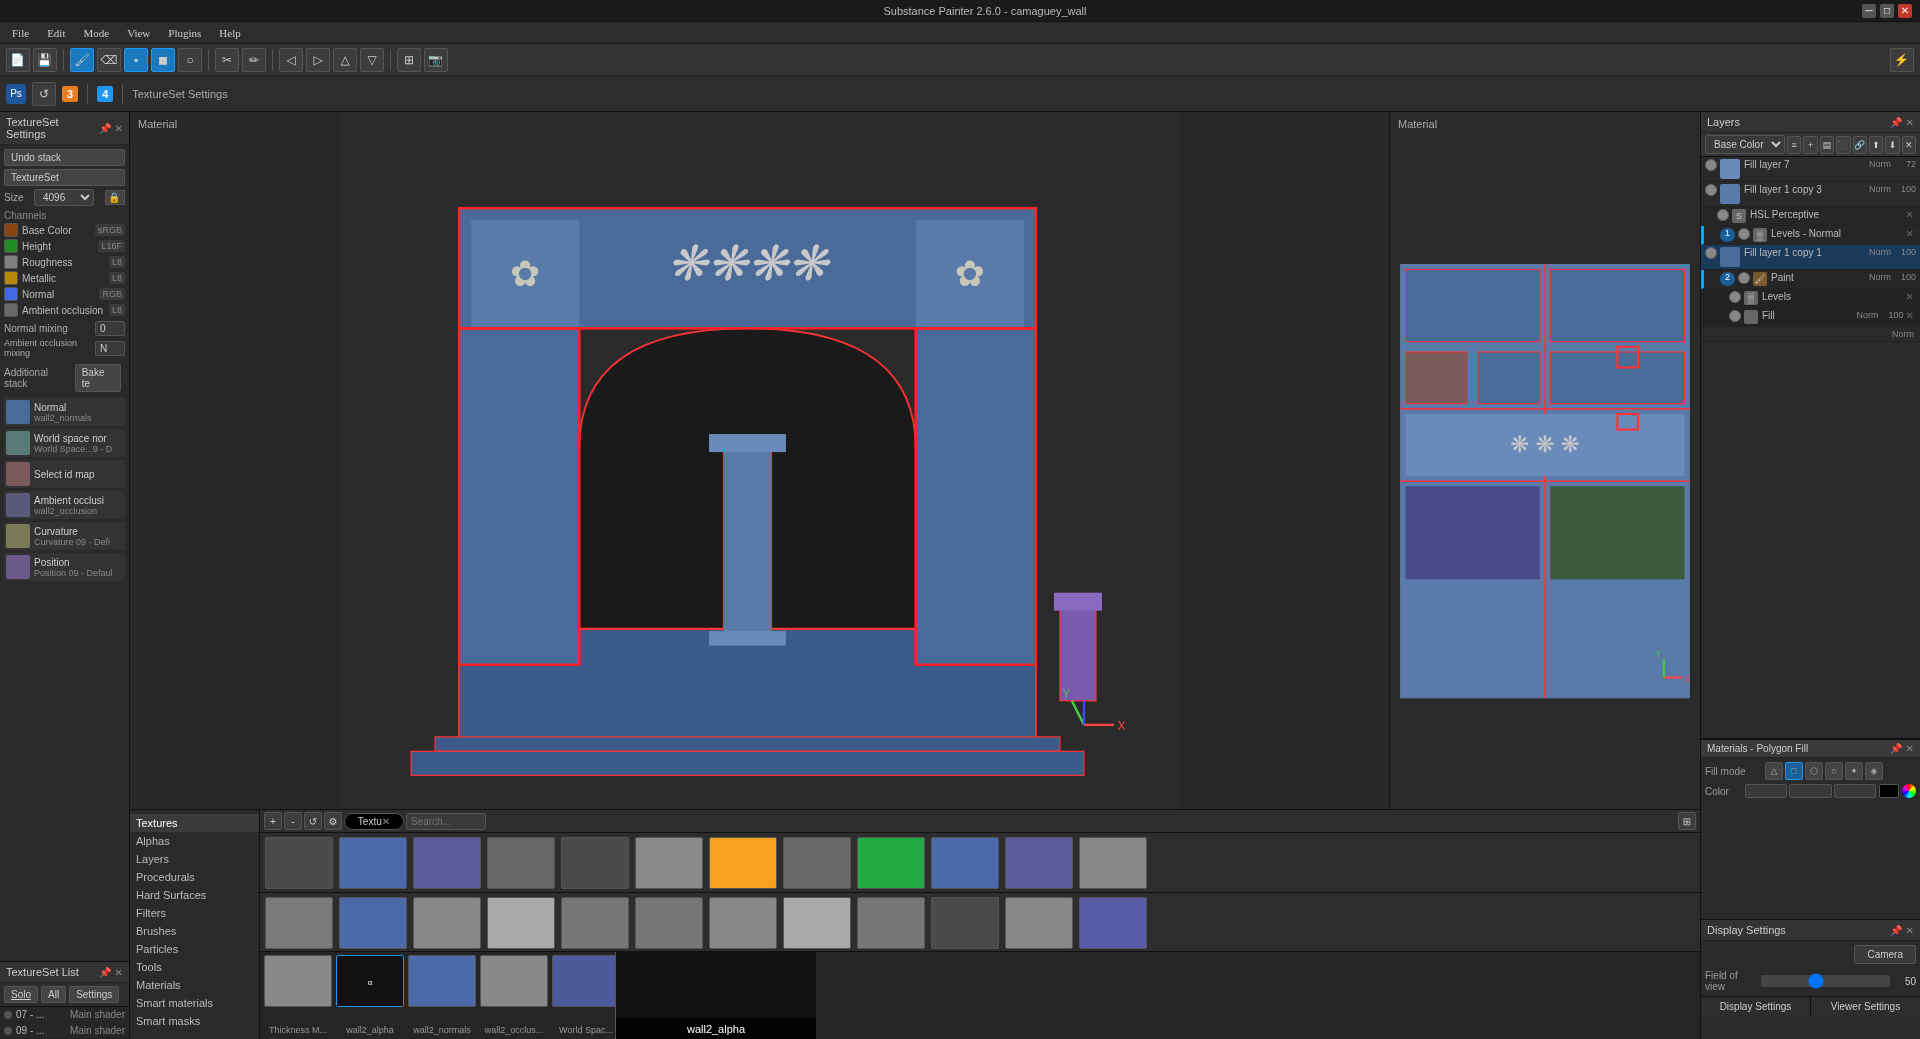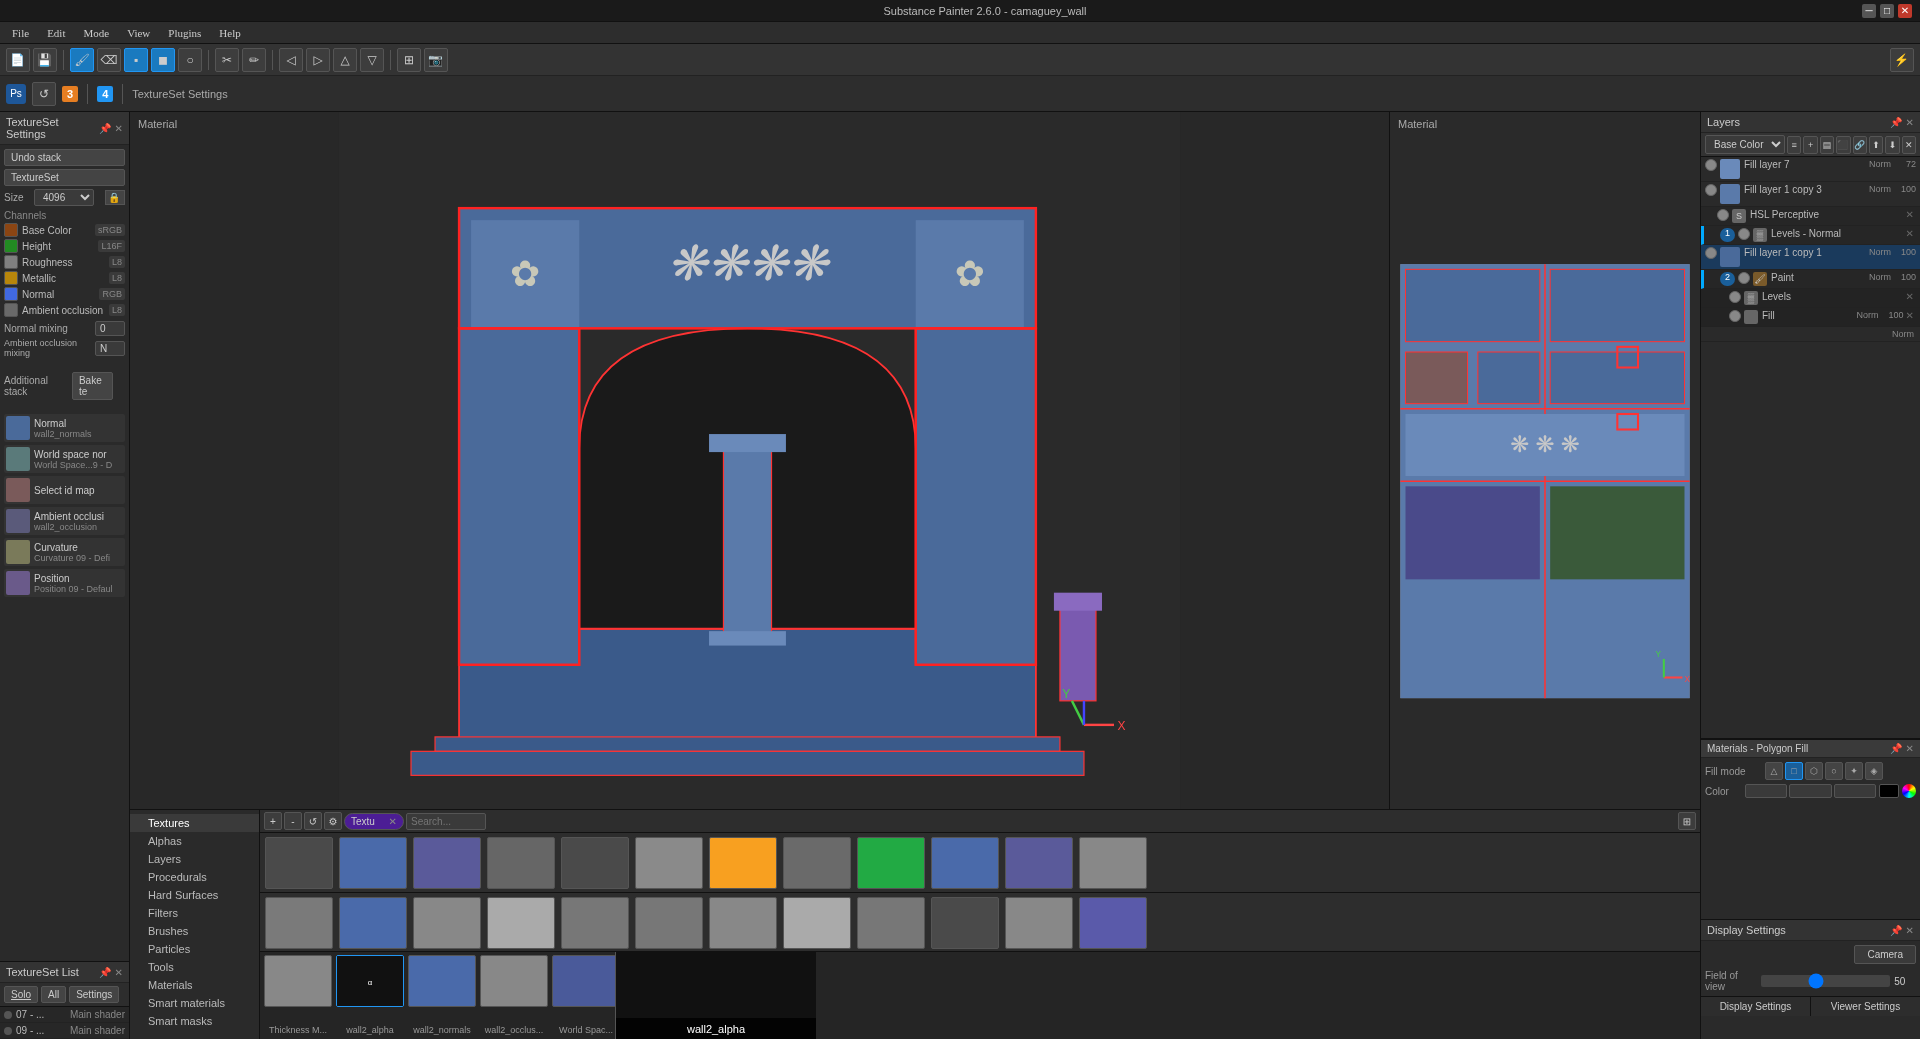--- a/index.html
+++ b/index.html
@@ -271,21 +271,21 @@
     
     .shelf-categories {
       width: 130px;
       background: #2a2a2a;
       border-right: 1px solid #111;
       padding: 4px 0;
       overflow-y: auto;
       flex-shrink: 0;
     }
     .shelf-cat {
-      padding: 3px 18px;
+      padding: 3px 6px;
       cursor: pointer;
       color: #bbb;
       font-size: 11px;
     }
     .shelf-cat.active { color: #fff; background: #3a3a3a; }
 
     
     .shelf-toolbar {
       display: flex;
       align-items: center;
@@ -542,21 +542,21 @@
 
     .display-content { padding: 4px; }
 
     .fov-row {
       display: flex;
       align-items: center;
       gap: 4px;
     }
     .fov-label { color: #999; font-size: 10px; width: 60px; }
     .fov-slider { flex: 1; height: 12px; appearance: none; background: #444; border-radius: 2px; }
-    .fov-value { color: #ccc; font-size: 10px; width: 25px; text-align: left; }
+    .fov-value { color: #ccc; font-size: 10px; width: 25px; text-align: right; }
 
     .ts-item {
       display: flex;
       align-items: center;
       padding: 2px 4px;
       cursor: pointer;
       border-bottom: 1px solid #222;
     }
 
     .ts-dot {
@@ -733,21 +733,21 @@
         <span class="prop-label">Normal mixing</span>
         <input class="prop-value" style="width: 30px;" value="0">
       </div>
       <div class="prop-row">
         <span class="prop-label" style="font-size:9px;">Ambient occlusion mixing</span>
         <input class="prop-value" style="width: 30px;" value="N">
       </div>
 
       <div class="prop-row">
         <span class="prop-label">Additional stack</span>
-        <button class="btn-small" style="width:auto;margin:12px;">Bake te</button>
+        <button class="btn-small" style="width:auto;margin:4px;">Bake te</button>
       </div>
 
       <div id="maps-list">
           <div class="map-row">
       <div class="map-thumb" style="background:#4a6a9a"></div>
       <div class="map-info">
         <div class="map-title">Normal</div>
         <div class="map-sub">wall2_normals</div>
       </div>
     </div>
@@ -933,21 +933,21 @@
             </div>
         </div>
 
         <div class="shelf-main">
 
           <div class="shelf-toolbar">
             <button class="toolbar-btn" style="width:18px;height:18px;font-size:10px;">+</button>
             <button class="toolbar-btn" style="width:18px;height:18px;font-size:10px;">-</button>
             <button class="toolbar-btn" style="width:18px;height:18px;font-size:10px;">↺</button>
             <button class="toolbar-btn" style="width:18px;height:18px;font-size:10px;">⚙</button>
-            <div style="width:60px;background:#4c1d95;border:1px solid #555;border-radius:10px;padding:2px 6px;cursor:pointer;display:flex;align-items:center;justify-content:space-between;">
+            <div style="width:60px;background:#000000;border:1px solid #555;border-radius:10px;padding:2px 6px;cursor:pointer;display:flex;align-items:center;justify-content:center;">
               <span style="font-size:10px;color:#ccc;">Textu</span>
               <span style="color:#888;font-size:10px;">✕</span>
             </div>
             <input class="search-box" type="text" placeholder="Search..." style="">
             <div style="flex:1"></div>
             <button class="toolbar-btn" style="width:18px;height:18px;font-size:10px;">⊞</button>
           </div>
 
           <div style="flex:1;display:flex;flex-direction:column;overflow:hidden;">
 

